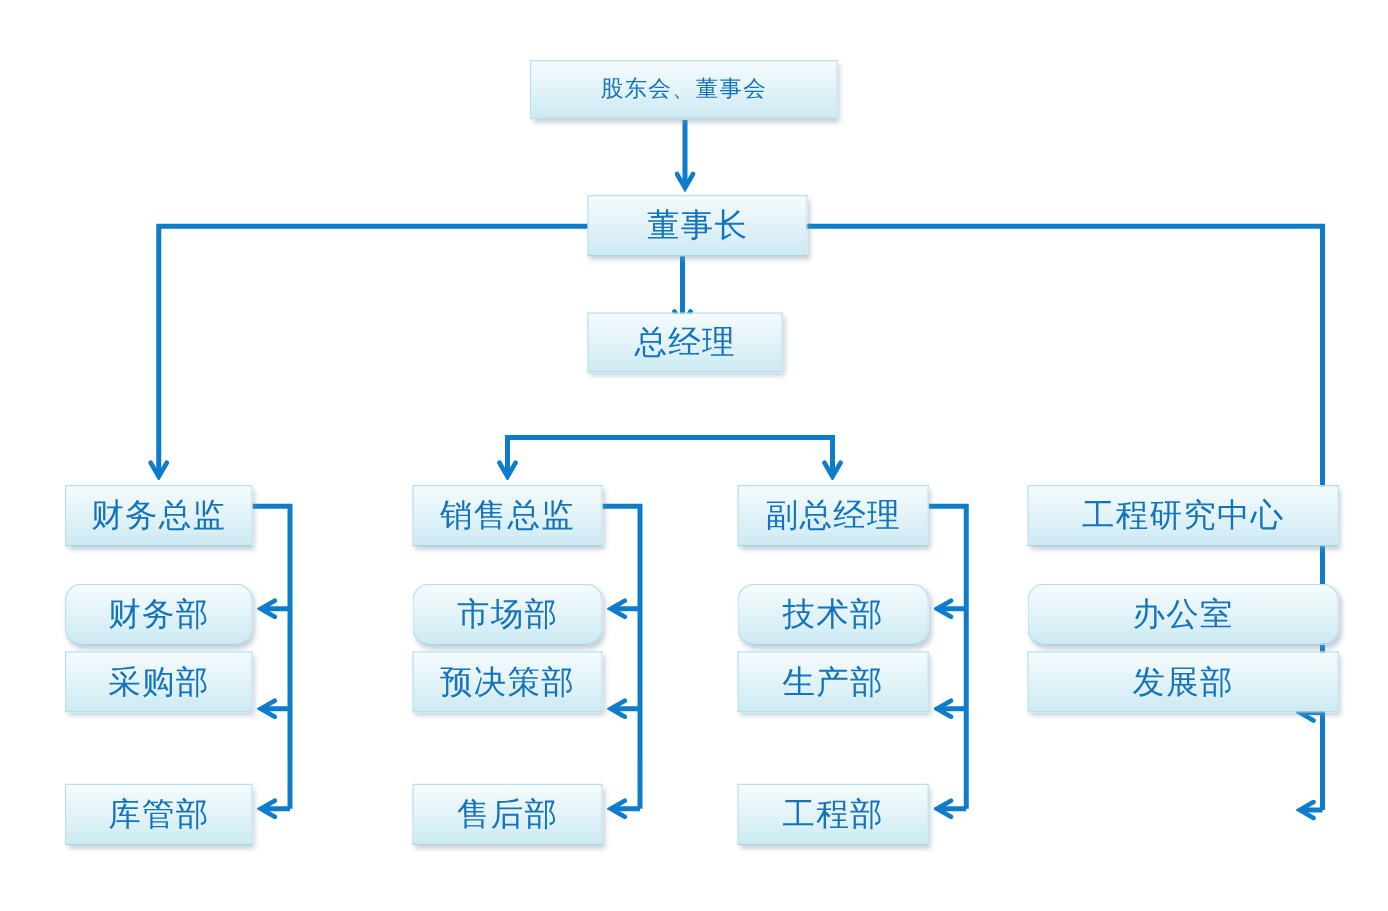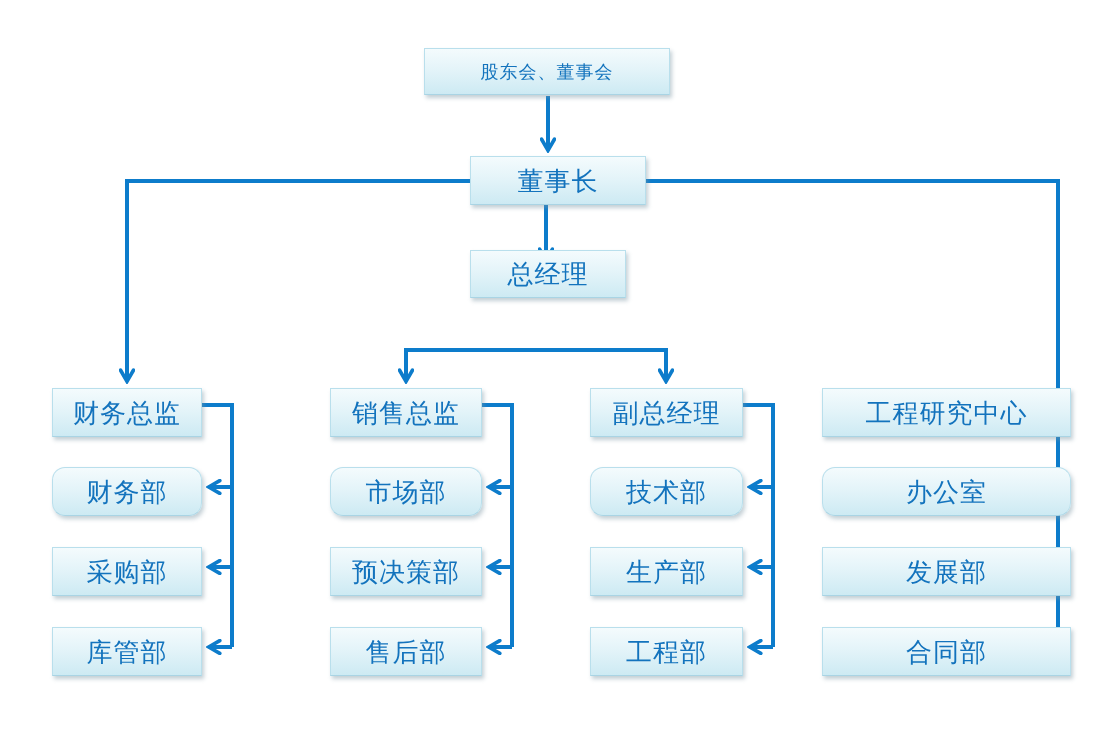--- a/index.html
+++ b/index.html
@@ -30,21 +30,21 @@
   }
   .node.root{left:424px;top:48px;width:246px;height:47px;font-size:18px;}
   .node.chairman{left:470px;top:156px;width:176px;}
   .node.gm{left:470px;top:250px;width:156px;height:48px;}
   .c1{left:52px;width:150px;}
   .c2{left:330px;width:152px;}
   .c3{left:590px;width:153px;}
   .c4{left:822px;width:249px;}
   .row0{top:388px;}
   .row1{top:467px;border-radius:13px;}
-  .row2{top:547px;}
+  .row2{top:521px;}
   .row3{top:627px;}
   .conn{stroke:#0d7ccb;stroke-width:4;fill:none;}
 </style>
 </head>
 <body>
 
 <div id="canvas">
 
   <svg id="connectors" viewBox="0 0 1110 729" xmlns="http://www.w3.org/2000/svg">
     <defs>
@@ -95,15 +95,14 @@
   <div class="node c2 row3">售后部</div>
 
   <div class="node c3 row0">副总经理</div>
   <div class="node c3 row1">技术部</div>
   <div class="node c3 row2">生产部</div>
   <div class="node c3 row3">工程部</div>
 
   <div class="node c4 row0">工程研究中心</div>
   <div class="node c4 row1">办公室</div>
   <div class="node c4 row2">发展部</div>
-  <div class="node c4 row3">合同部</div>
 
 </div>
 
 </body></html>

